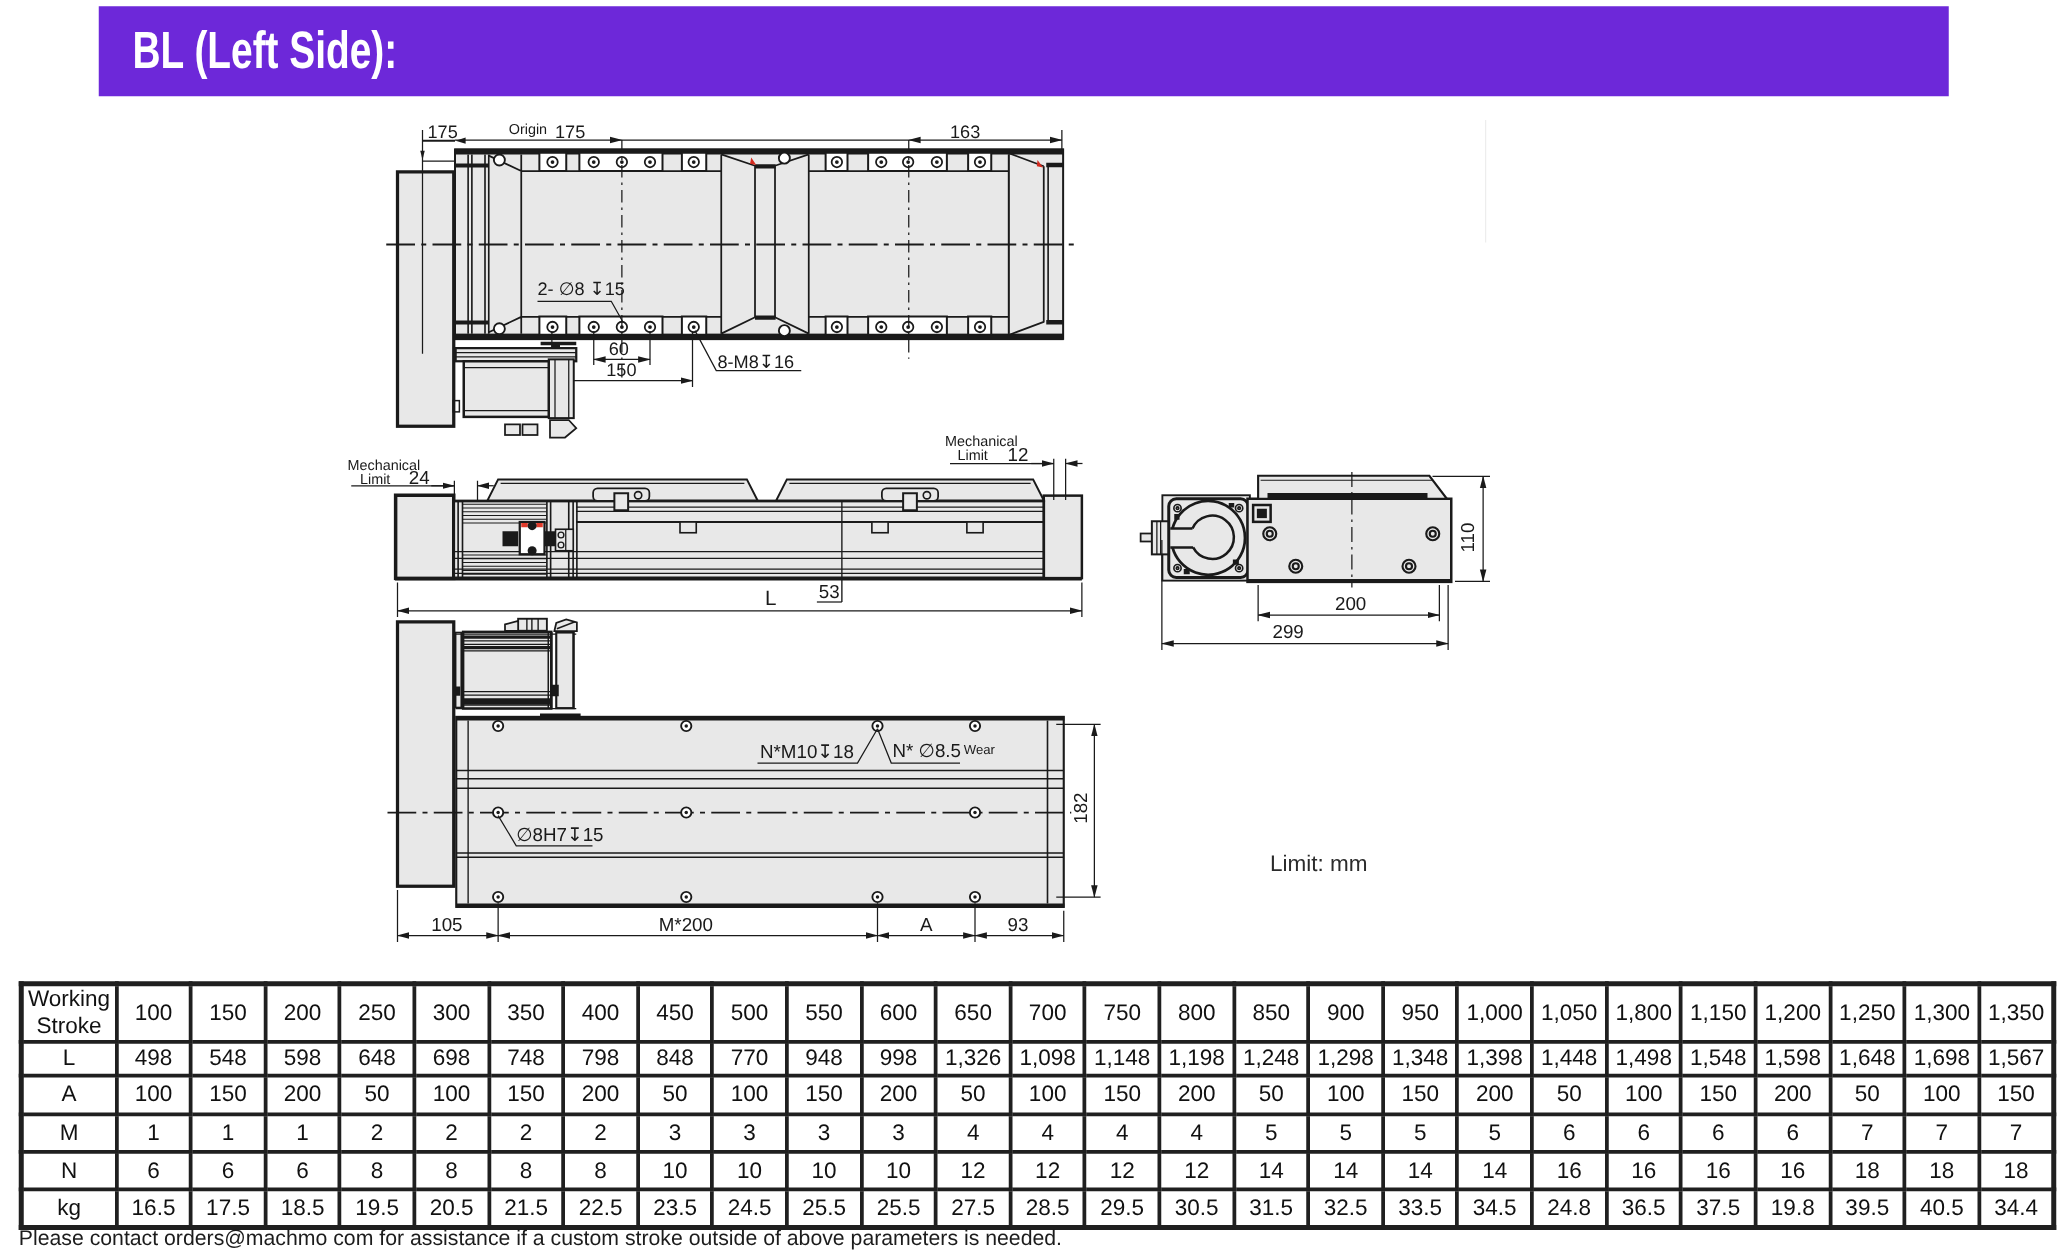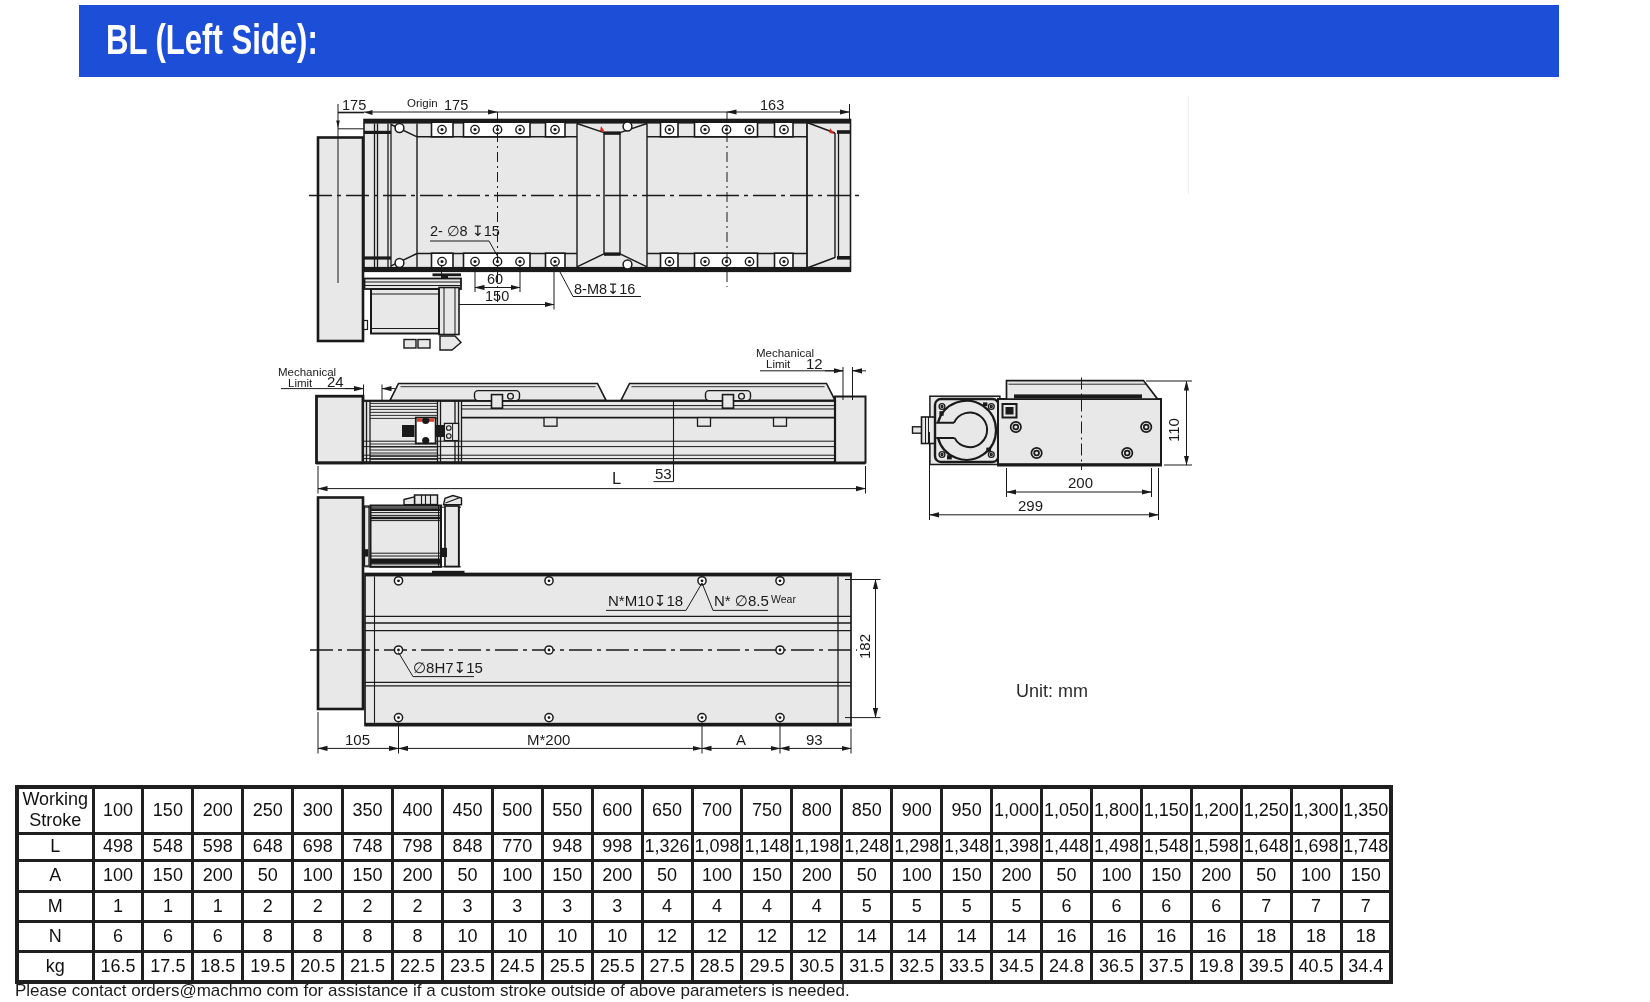--- a/index.html
+++ b/index.html
@@ -1,22 +1,22 @@
 <!DOCTYPE html>
 <html><head>
 <meta charset="utf-8">
 <style>
   html,body{margin:0;padding:0;background:#fff;}
   body{width:1650px;height:1002px;position:relative;font-family:"Liberation Sans",sans-serif;overflow:hidden;}
-  #banner{position:absolute;left:79px;top:5px;width:1480px;height:72px;background:#1d4ed8;}
+  #banner{position:absolute;left:79px;top:5px;width:1480px;height:72px;background:#6d28d9;}
   #banner span{position:absolute;left:27px;top:11px;font-size:42px;font-weight:bold;color:#fff;transform:scaleX(0.74);transform-origin:left;letter-spacing:0px;}
   #faintline{position:absolute;left:1188px;top:96px;width:1px;height:98px;background:#ededed;}
   #unitmm{position:absolute;left:1016px;top:681px;font-size:18px;color:#2b2b2b;}
   #dwg{position:absolute;left:0;top:0;}
-  table.spec{position:absolute;left:15px;top:785px;border-collapse:collapse;table-layout:fixed;width:1378px;}
+  table.spec{position:absolute;left:15px;top:785px;border-collapse:collapse;table-layout:fixed;width:1630px;}
   table.spec td{border:3px solid #1f1f1f;text-align:center;vertical-align:middle;font-size:18px;color:#111;padding:0;background:#fff;white-space:nowrap;}
   table.spec{border:4px solid #1f1f1f;}
   #footer{position:absolute;left:15px;top:981px;font-size:17px;color:#1c1c1c;}
 </style>
 </head>
 <body>
 
 <div id="banner">
     <span>BL (Left Side):</span>
   </div>
@@ -438,21 +438,21 @@
 <line x1="398.5" y1="748.4" x2="702" y2="748.4" class="dim" marker-start="url(#ar)" marker-end="url(#ar)"></line>
 <line x1="702" y1="748.4" x2="780" y2="748.4" class="dim" marker-start="url(#ar)" marker-end="url(#ar)"></line>
 <line x1="780" y1="748.4" x2="851" y2="748.4" class="dim" marker-start="url(#ar)" marker-end="url(#ar)"></line>
 <text x="345" y="744.5" class="t15">105</text>
 <text x="527" y="745" class="t15">M*200</text>
 <text x="736" y="744.5" class="t15">A</text>
 <text x="806" y="744.5" class="t15">93</text>
 </g>
 </svg>
 
-<div id="unitmm">Unit: mm</div>
+<div id="unitmm">Limit: mm</div>
 
 <table class="spec">
 <colgroup>
       <col style="width:76px">
     </colgroup>
 <tbody>
       <tr style="height:46px">
 <td style="font-size:18px">Working<br>Stroke</td>
 <td>100</td>
         <td>150</td>
@@ -501,21 +501,21 @@
         <td>1,248</td>
         <td>1,298</td>
         <td>1,348</td>
         <td>1,398</td>
         <td>1,448</td>
         <td>1,498</td>
         <td>1,548</td>
         <td>1,598</td>
         <td>1,648</td>
         <td>1,698</td>
-        <td>1,748</td>
+        <td>1,567</td>
 </tr>
 <tr style="height:31px">
 <td>A</td>
 <td>100</td>
         <td>150</td>
         <td>200</td>
         <td>50</td>
         <td>100</td>
         <td>150</td>
         <td>200</td>

